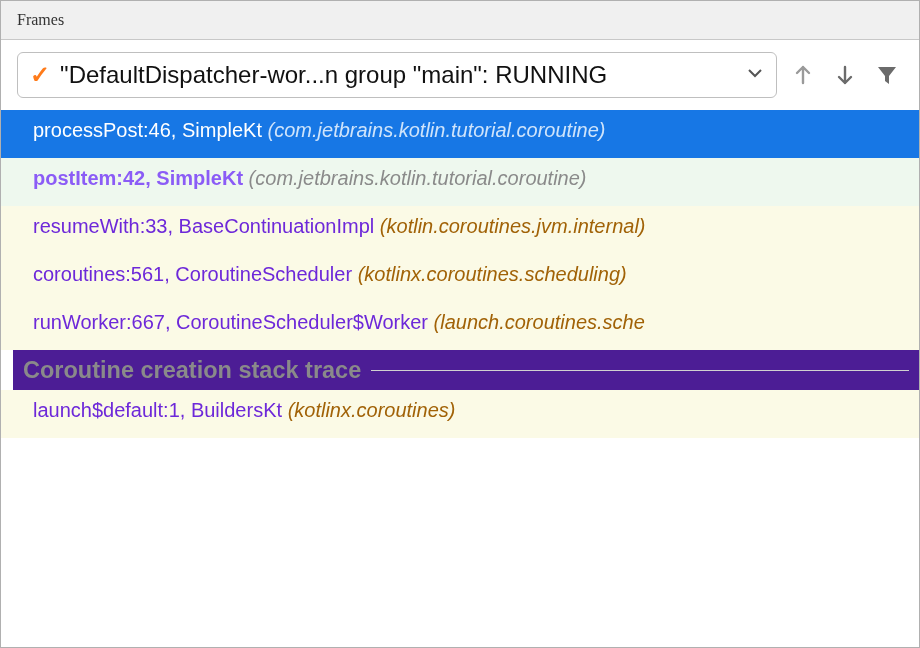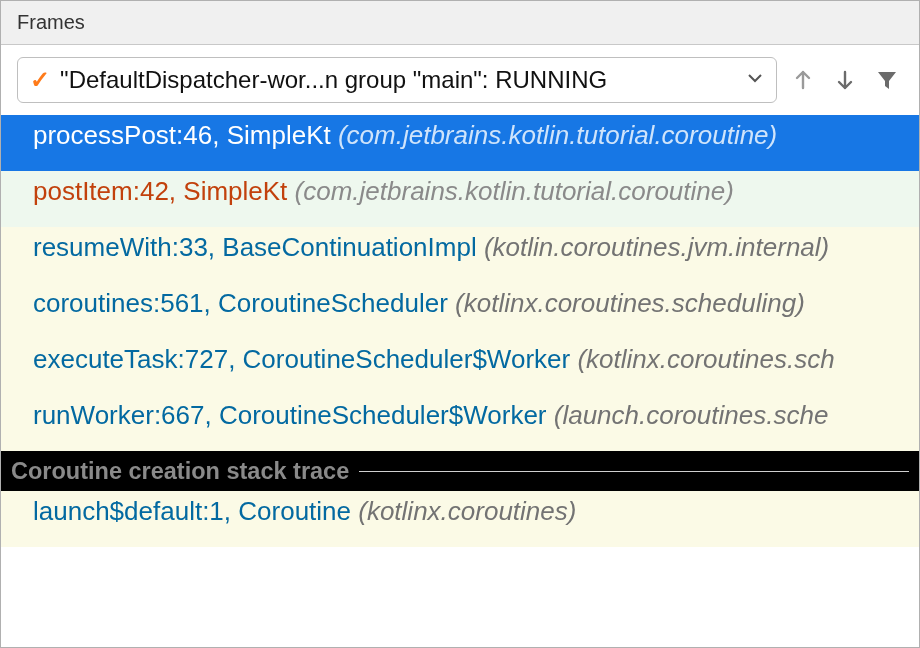--- a/index.html
+++ b/index.html
@@ -1,18 +1,18 @@
 <!DOCTYPE html>
 <html><head>
 <meta charset="utf-8">
 <style>
   * { box-sizing: border-box; margin: 0; padding: 0; }
   html, body { width: 920px; height: 648px; overflow: hidden; font-family: -apple-system, "Helvetica Neue", Arial, sans-serif; }
   .window { width: 920px; height: 648px; border: 1px solid #b0b0b0; background: #fff; display: flex; flex-direction: column; }
-  .titlebar { background: #f0f0f0; border-bottom: 1px solid #c8c8c8; padding: 10px 16px; font-size: 20px; color: #333; }
+  .titlebar { background: #f0f0f0; border-bottom: 1px solid #c8c8c8; padding: 10px 16px; font-size: 16px; color: #333; font-family: Liberation Serif, serif; }
   .toolbar { display: flex; align-items: center; gap: 10px; padding: 12px 16px 12px 16px; background: #fff; }
   .thread-select {
     flex: 1;
     display: flex;
     align-items: center;
     border: 1px solid #bfbfbf;
     border-radius: 6px;
     height: 46px;
     padding: 0 12px;
     background: #fff;
@@ -24,45 +24,46 @@
   .thread-select .label { font-size: 24px; color: #111; white-space: nowrap; overflow: hidden; flex: 1; }
   .thread-select .chev { flex: 0 0 auto; }
   .tb-icon { width: 32px; height: 32px; display: flex; align-items: center; justify-content: center; cursor: pointer; }
   .tb-icon svg { display: block; }
   .frames-scroll { flex: 1; overflow-y: auto; position: relative; }
   
   .frames-scroll::-webkit-scrollbar { width: 18px; }
   .frames-scroll::-webkit-scrollbar-track { background: transparent; }
   .frames-scroll::-webkit-scrollbar-thumb { background: #c2c2c2; border-radius: 9px; border: 4px solid #fff; }
   .frame-row {
-    padding: 4px 10px 20px 32px;
-    font-size: 26px;
+    padding: 4px 10px 12px 32px;
+    font-size: 20px;
     line-height: 32px;
     white-space: nowrap;
     overflow: hidden;
     cursor: pointer;
     color: #333;
   }
   .frame-row .pkg { font-style: italic; }
   .frame-row.selected { background: #1777e5; color: #fff; }
   .frame-row.selected .pkg { color: #cfe4fb; }
   .frame-row.user { background: #eef8ee; }
-  .frame-row.user .method { color: #c2410c; }
+  .frame-row.user .method { color: #8b5cf6; font-weight: bold; }
   .frame-row.user .pkg { color: #8a8a8a; }
   .frame-row.lib { background: #fbfae6; color: #8a8a8a; }
-  .frame-row.lib .method { color: #0369a1; }
-  .frame-row.lib .pkg { color: #737373; }
+  .frame-row.lib .method { color: #6d28d9; }
+  .frame-row.lib .pkg { color: #a16207; }
   .sep-row {
     display: flex;
     align-items: center;
     gap: 10px;
     padding: 4px 10px 4px 10px;
     font-size: 23.5px;
     line-height: 32px;
-    background: #000000;
+    background: #4c1d95;
+    margin-left: 12px;
   }
   .sep-row .sep-label { color: #8a8a8a; font-weight: 600; white-space: nowrap; }
   .sep-row .sep-line { flex: 1; height: 1px; background: #d0d0d0; }
 </style>
 </head>
 <body>
 
 <div class="window">
   <div class="titlebar">Frames</div>
 
@@ -91,21 +92,20 @@
           <path d="M3 4 H21 L14 13 V21 L10 18 V13 Z" fill="#6b6b6b"></path>
         </svg>
     </div>
   </div>
 
   <div class="frames-scroll" id="frames-list">
       <div class="frame-row selected"><span class="method">processPost:46, SimpleKt</span> <span class="pkg">(com.jetbrains.kotlin.tutorial.coroutine)</span></div>
       <div class="frame-row user"><span class="method">postItem:42, SimpleKt</span> <span class="pkg">(com.jetbrains.kotlin.tutorial.coroutine)</span></div>
       <div class="frame-row lib"><span class="method">resumeWith:33, BaseContinuationImpl</span> <span class="pkg">(kotlin.coroutines.jvm.internal)</span></div>
       <div class="frame-row lib"><span class="method">coroutines:561, CoroutineScheduler</span> <span class="pkg">(kotlinx.coroutines.scheduling)</span></div>
-      <div class="frame-row lib"><span class="method">executeTask:727, CoroutineScheduler$Worker</span> <span class="pkg">(kotlinx.coroutines.sch</span></div>
       <div class="frame-row lib"><span class="method">runWorker:667, CoroutineScheduler$Worker</span> <span class="pkg">(launch.coroutines.sche</span></div>
       <div class="sep-row">
         <span class="sep-label">Coroutine creation stack trace</span>
         <span class="sep-line"></span>
       </div>
-      <div class="frame-row lib"><span class="method">launch$default:1, Coroutine</span> <span class="pkg">(kotlinx.coroutines)</span></div>
+      <div class="frame-row lib"><span class="method">launch$default:1, BuildersKt</span> <span class="pkg">(kotlinx.coroutines)</span></div>
     </div>
 </div>
 
 </body></html>

